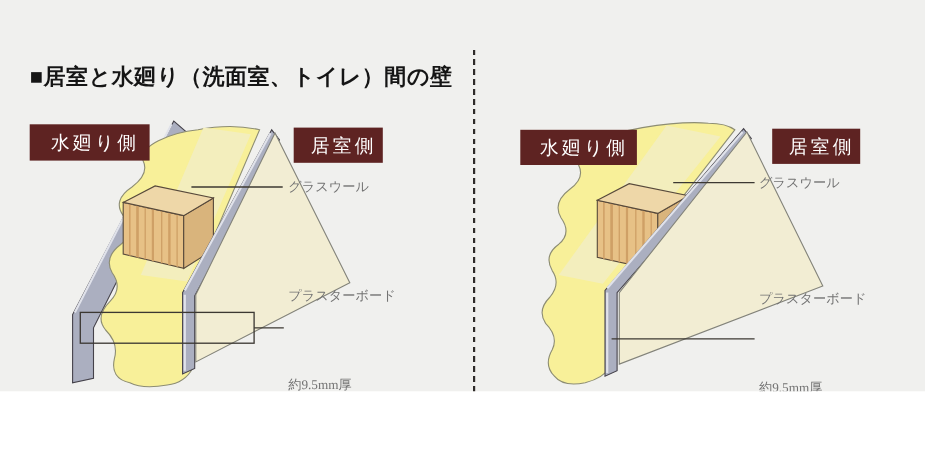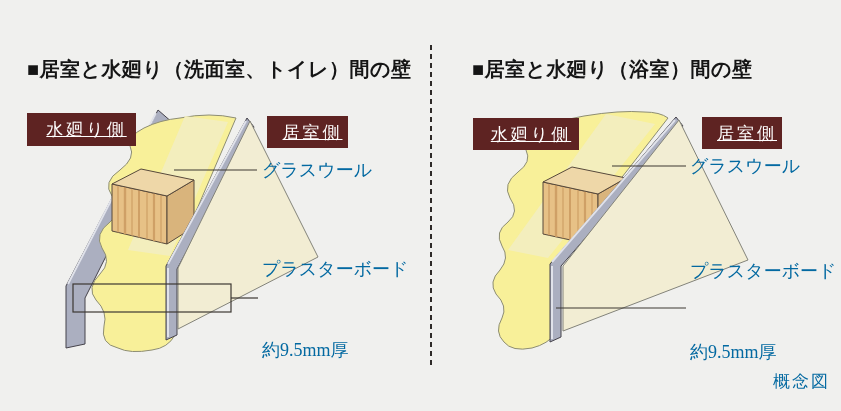--- a/index.html
+++ b/index.html
@@ -1,18 +1,18 @@
 <!DOCTYPE html>
 <html><head>
 <meta charset="utf-8">
 <style>
   html,body{margin:0;padding:0;}
   .canvas{
     position:relative;
-    width:841px;height:411px;
+    width:841px;height:356px;
     background:#f0f0ee;
     overflow:hidden;
     font-family:"Liberation Serif","DejaVu Serif",serif;
   }
   .panel-title{
     position:absolute;
     font-size:20px;
     font-weight:600;
     letter-spacing:0.5px;
     color:#151515;
@@ -22,32 +22,31 @@
     position:absolute;
     background:#5e2322;
     color:#ffffff;
     font-size:17px;
     letter-spacing:3px;
     display:flex;
     align-items:center;
     justify-content:center;
     box-sizing:border-box;
     padding-left:10px;
-    text-decoration:underline;
   }
   .divider{
     position:absolute;
     left:430px;top:45px;
     width:1.5px;height:323px;
     background:repeating-linear-gradient(180deg,#2e2a28 0px,#2e2a28 5px,transparent 5px,transparent 9px);
   }
   .annot{
     position:absolute;
-    font-size:18px;
-    color:#0369a1;
+    font-size:12px;
+    color:#737373;
     white-space:pre;
     line-height:27px;
   }
   .annot.single{line-height:19px;}
   .caption{
     position:absolute;
     right:11px;top:370px;
     font-size:17px;
     letter-spacing:2px;
     color:#0369a1;
@@ -157,21 +156,20 @@
   <div class="side-tag" style="left:267px;top:116px;width:81px;height:32px;">居室側</div>
   <div class="annot single" style="left:262px;top:161px;">グラスウール</div>
   <div class="annot" style="left:262px;top:202px;">
     <div>プラスターボード</div>
     <div>約9.5mm厚</div>
     
     
     
   </div>
 
-  <div class="panel-title" style="left:472px;top:56px;">■居室と水廻り（浴室）間の壁</div>
   <div class="side-tag" style="left:473px;top:118px;width:106px;height:32px;">水廻り側</div>
   <div class="side-tag" style="left:702px;top:117px;width:80px;height:32px;">居室側</div>
   <div class="annot single" style="left:690px;top:157px;">グラスウール</div>
   <div class="annot" style="left:690px;top:204px;">
     <div>プラスターボード</div>
     <div>約9.5mm厚</div>
     
     
     
   </div>

